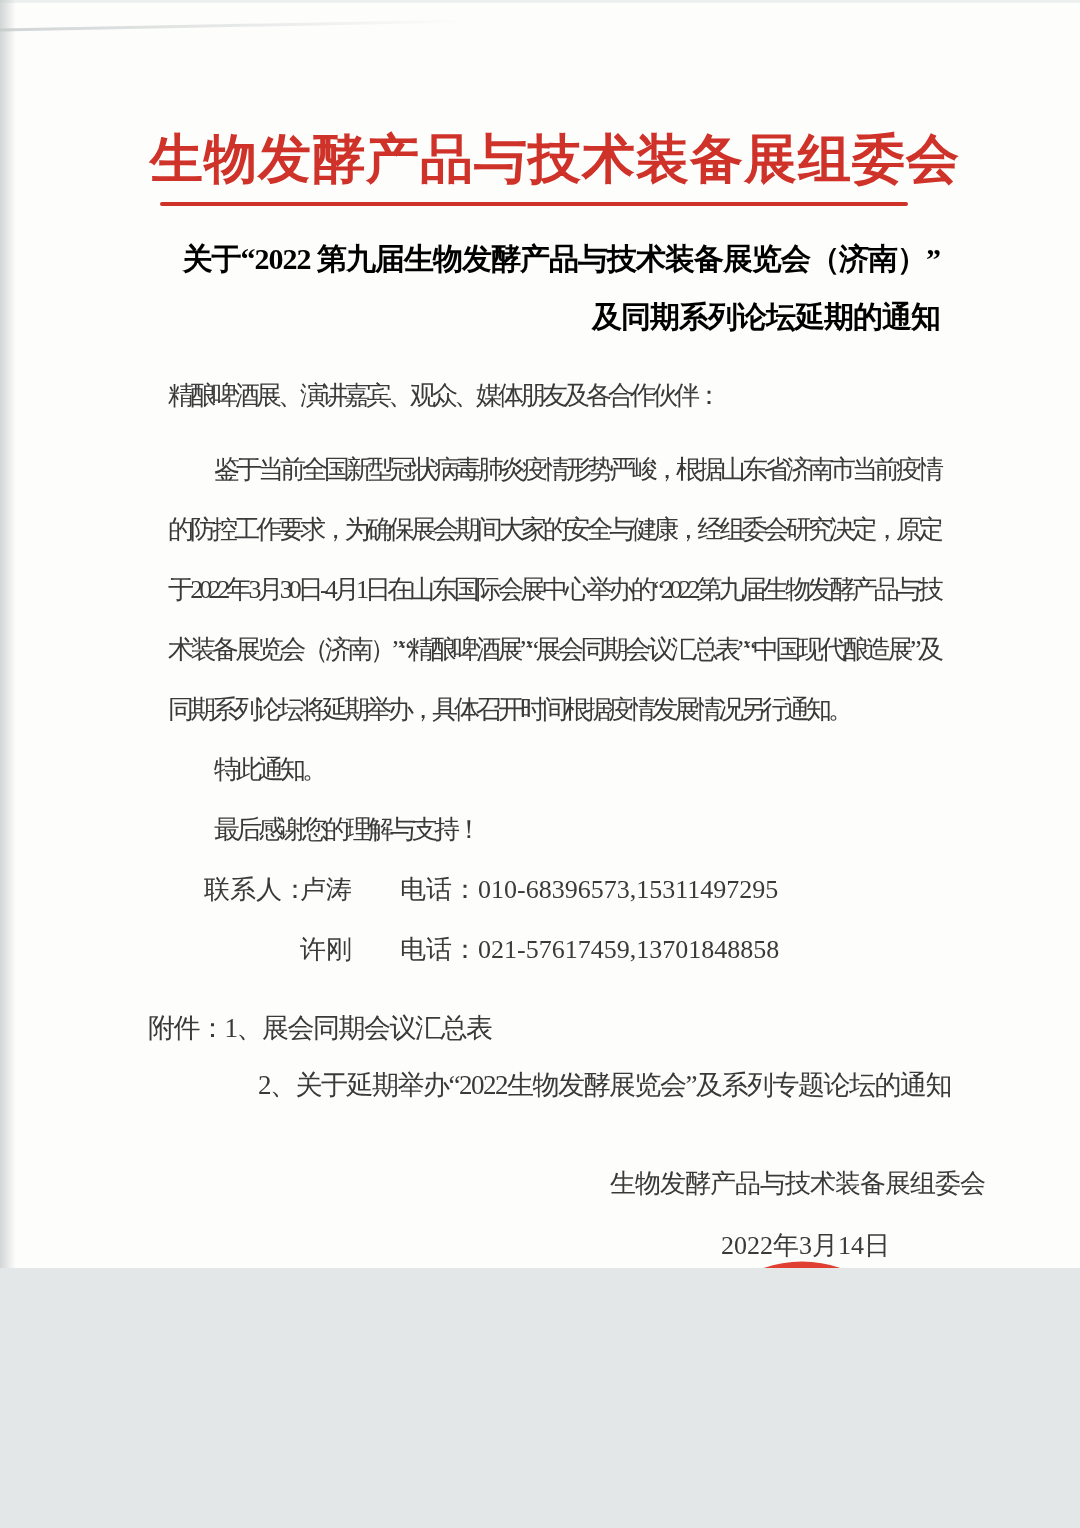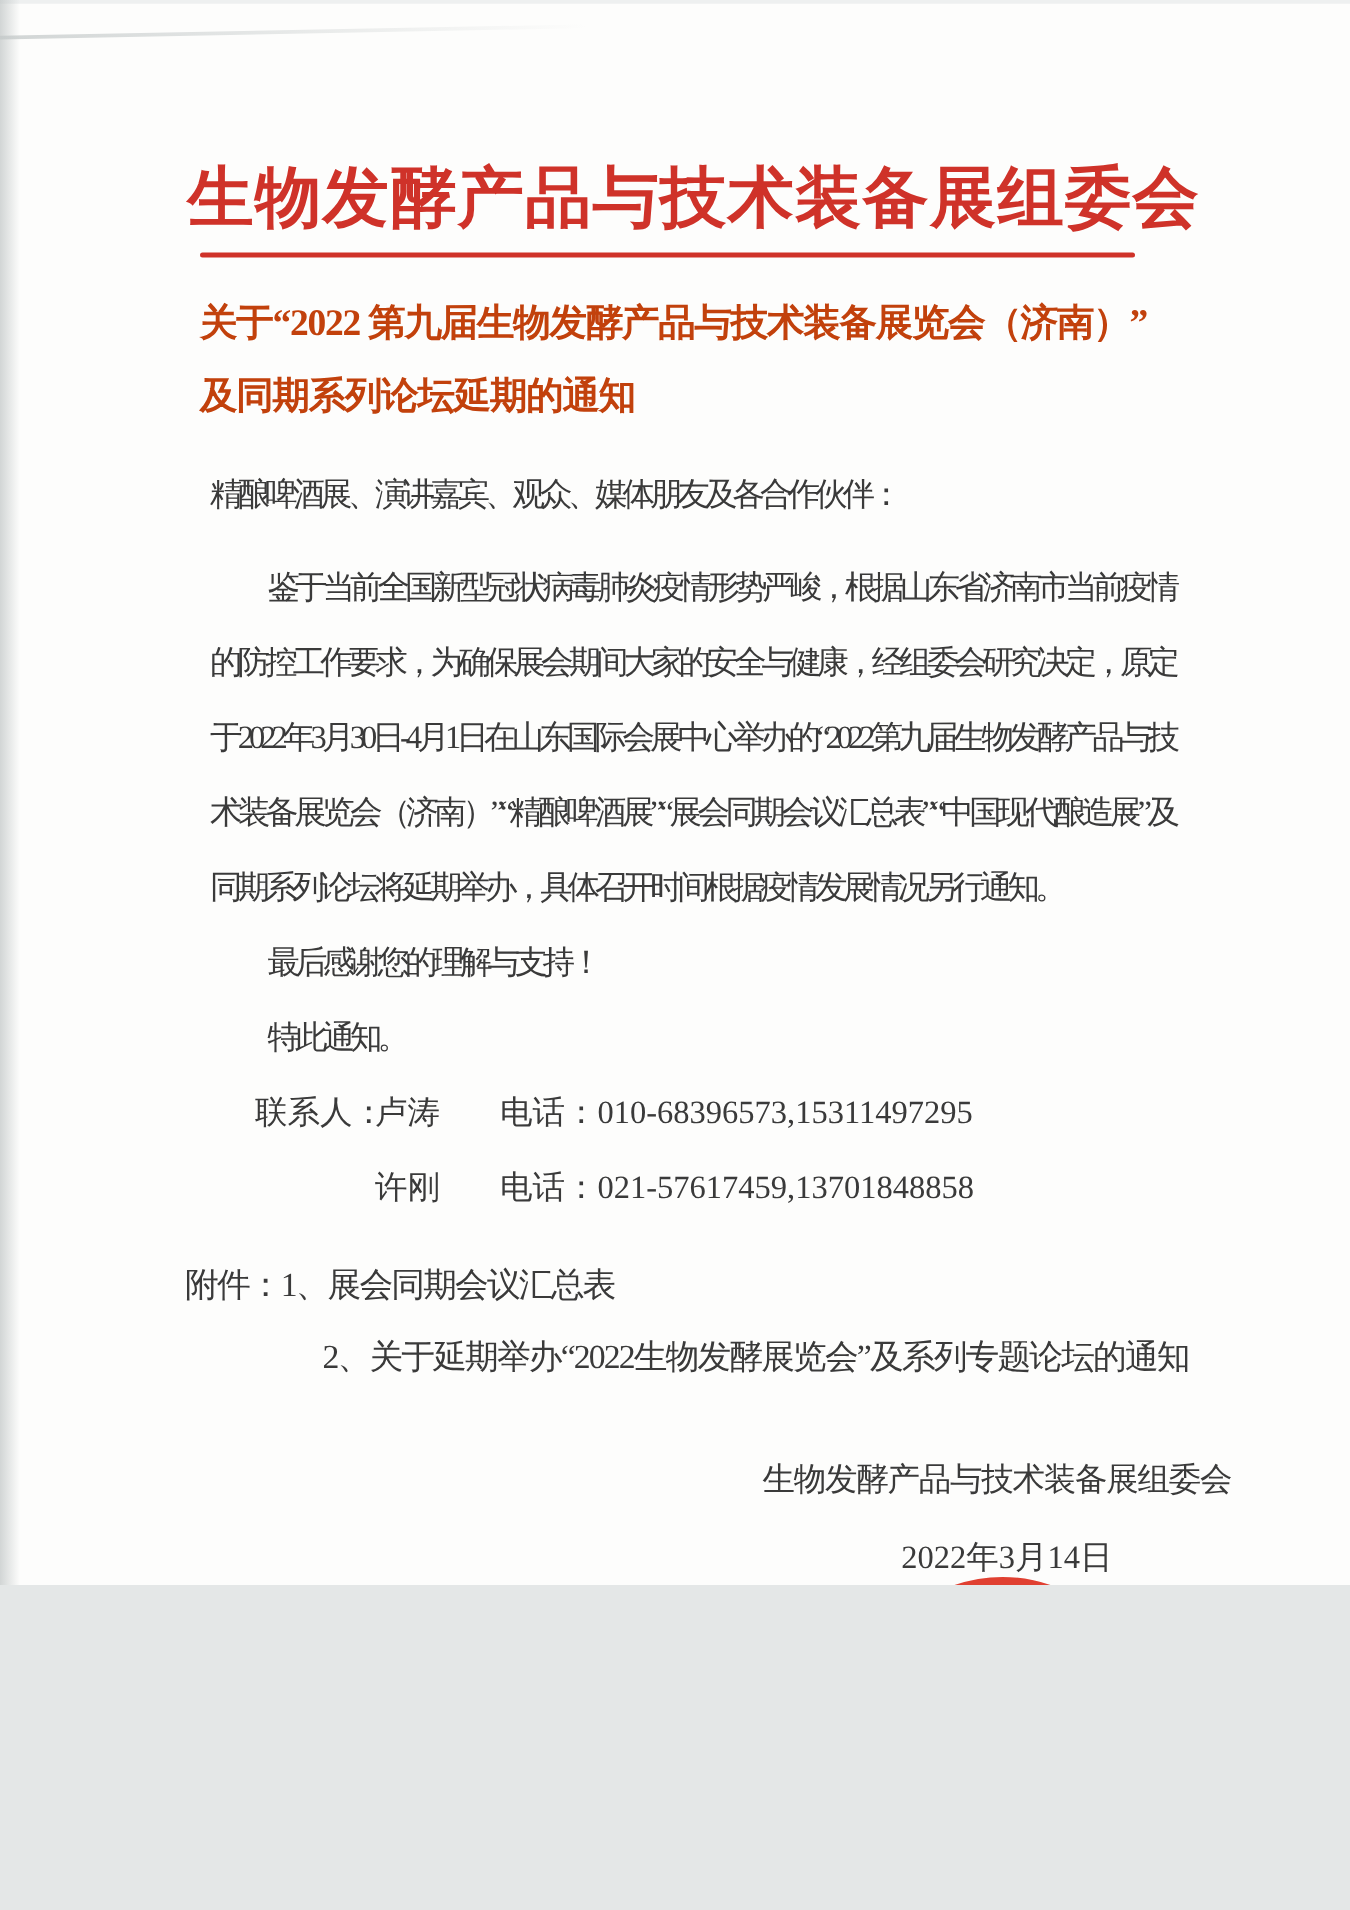--- a/index.html
+++ b/index.html
@@ -33,23 +33,23 @@
     color:var(--title-red);
     line-height:1.2;
     white-space:nowrap;
   }
   .title-rule{
     margin:10px 0 0 160px;width:748px;height:4px;
     background:var(--title-red);border-radius:2px;
   }
   .subject{
     margin:24px 140px 0 160px;
-    text-align:left;font-weight:bold;
+    text-align:right;font-weight:bold;
     font-size:30px;line-height:58px;
-    letter-spacing:-1px;color:#c2410c;
+    letter-spacing:-1px;color:#000000;
     white-space:nowrap;
   }
   .doc-body{
     margin:20px 140px 0 168px;
     width:772px;
     font-size:26px;line-height:60px;
     letter-spacing:-4px;
     text-align:justify;
   }
   .doc-body p{margin:0;}
@@ -113,22 +113,22 @@
   <div class="title-rule"></div>
 
   <div class="subject">
     <div>关于“2022 第九届生物发酵产品与技术装备展览会（济南）”</div>
     <div>及同期系列论坛延期的通知</div>
   </div>
 
   <div class="doc-body">
     <p>精酿啤酒展、演讲嘉宾、观众、媒体朋友及各合作伙伴：</p>
     <p class="indent gap">鉴于当前全国新型冠状病毒肺炎疫情形势严峻，根据山东省济南市当前疫情的防控工作要求，为确保展会期间大家的安全与健康，经组委会研究决定，原定于2022年3月30日-4月1日在山东国际会展中心举办的“2022第九届生物发酵产品与技术装备展览会（济南）”“精酿啤酒展”“展会同期会议汇总表”“中国现代酿造展”及同期系列论坛将延期举办，具体召开时间根据疫情发展情况另行通知。</p>
+    <p class="indent">特此通知。</p>
     <p class="indent">最后感谢您的理解与支持！</p>
-    <p class="indent">特此通知。</p>
   </div>
 
   <div class="contact-row">
     <span class="c-label">联系人：</span><span class="c-name">卢涛</span><span>电话：</span><span>010-68396573,15311497295</span>
   </div>
   <div class="contact-row">
     <span class="c-label"></span><span class="c-name">许刚</span><span>电话：</span><span>021-57617459,13701848858</span>
   </div>
 
   <div class="attachments">

